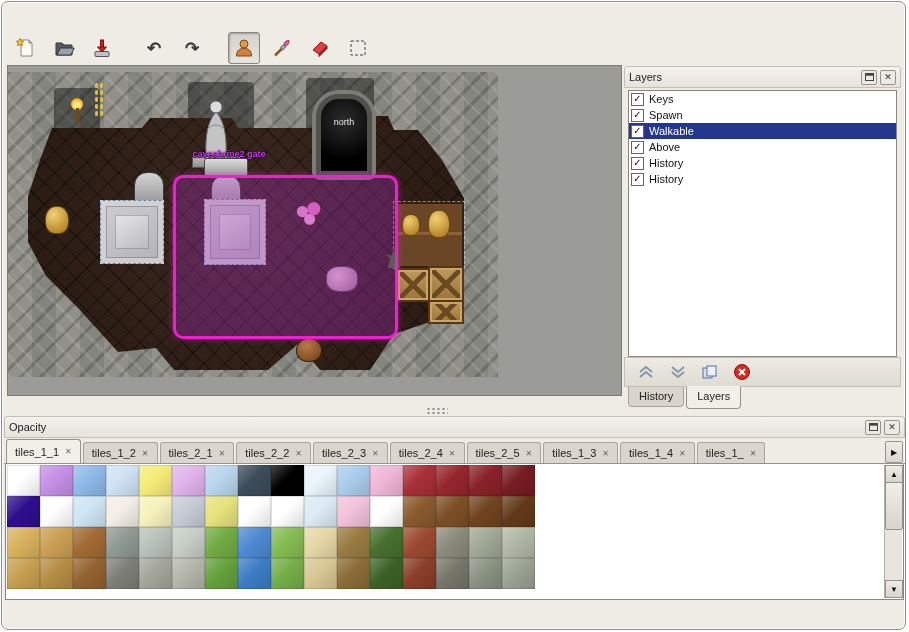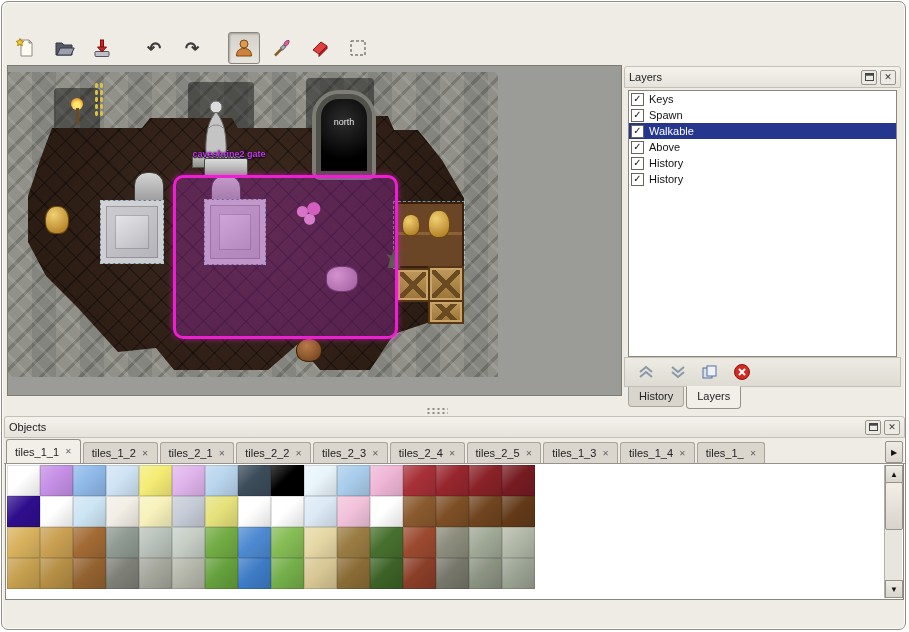--- a/index.html
+++ b/index.html
@@ -304,21 +304,21 @@
       </button>
     </div>
     <div class="dock-tabs">
           <div class="dock-tab">History</div>
           <div class="dock-tab active">Layers</div>
         </div>
   </div>
 
   <div class="panel tilesets-panel">
     <div class="panel-titlebar">
-      <span class="panel-title">Objects</span>
+      <span class="panel-title">Opacity</span>
       <span class="pbtn">
         <svg width="9" height="8" viewBox="0 0 9 8">
               <rect x="0.5" y="0.5" width="8" height="7" fill="none" stroke="#444"></rect>
               <rect x="0.5" y="0.5" width="8" height="2.2" fill="#444"></rect>
             </svg>
       </span>
       <span class="pbtn">
             <span>✕</span>
           </span>
     </div>

